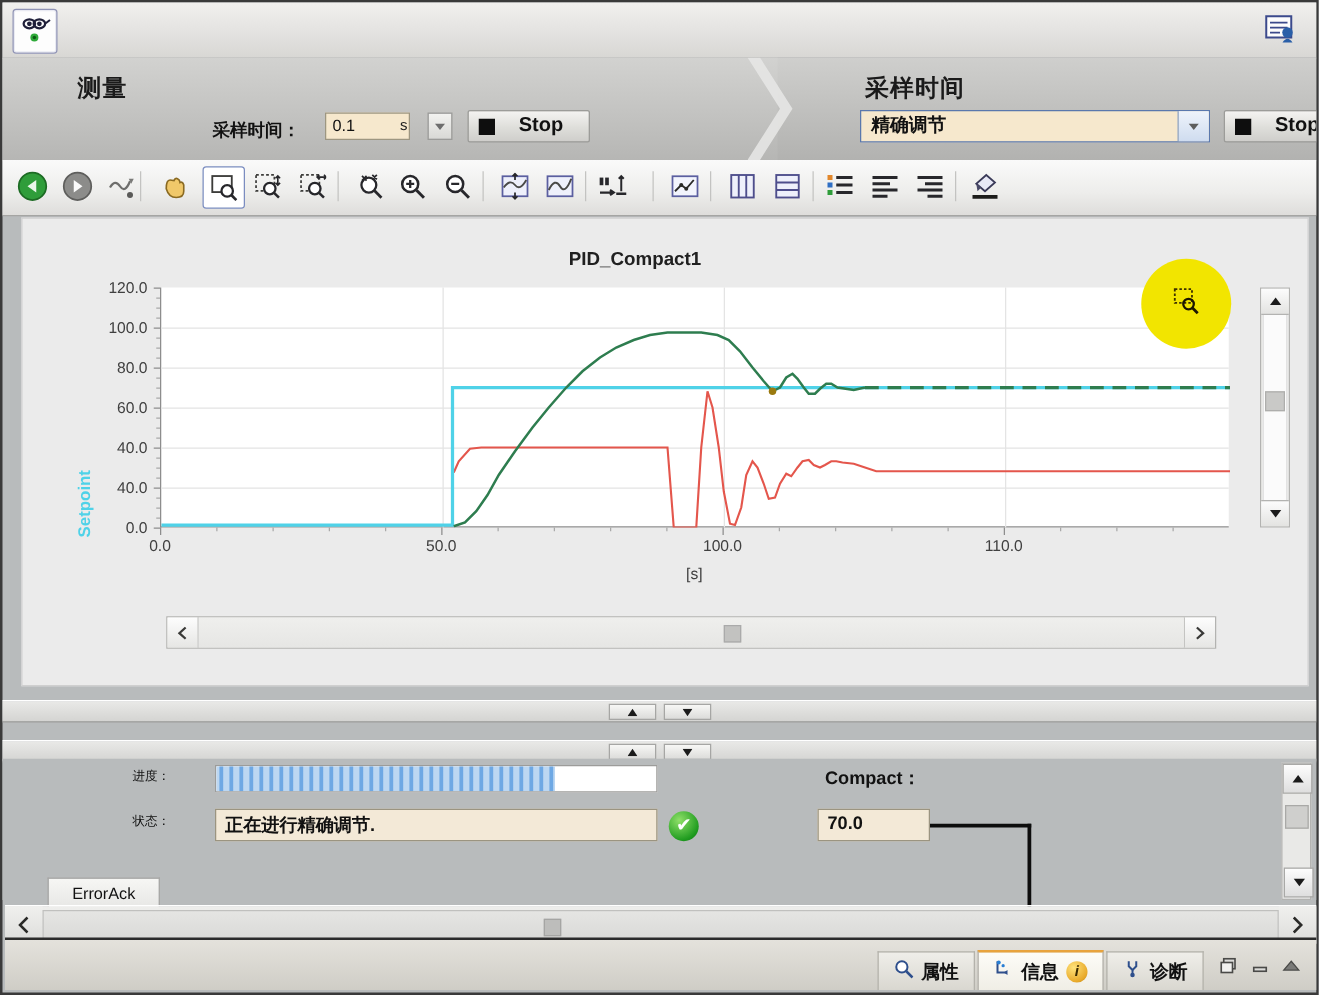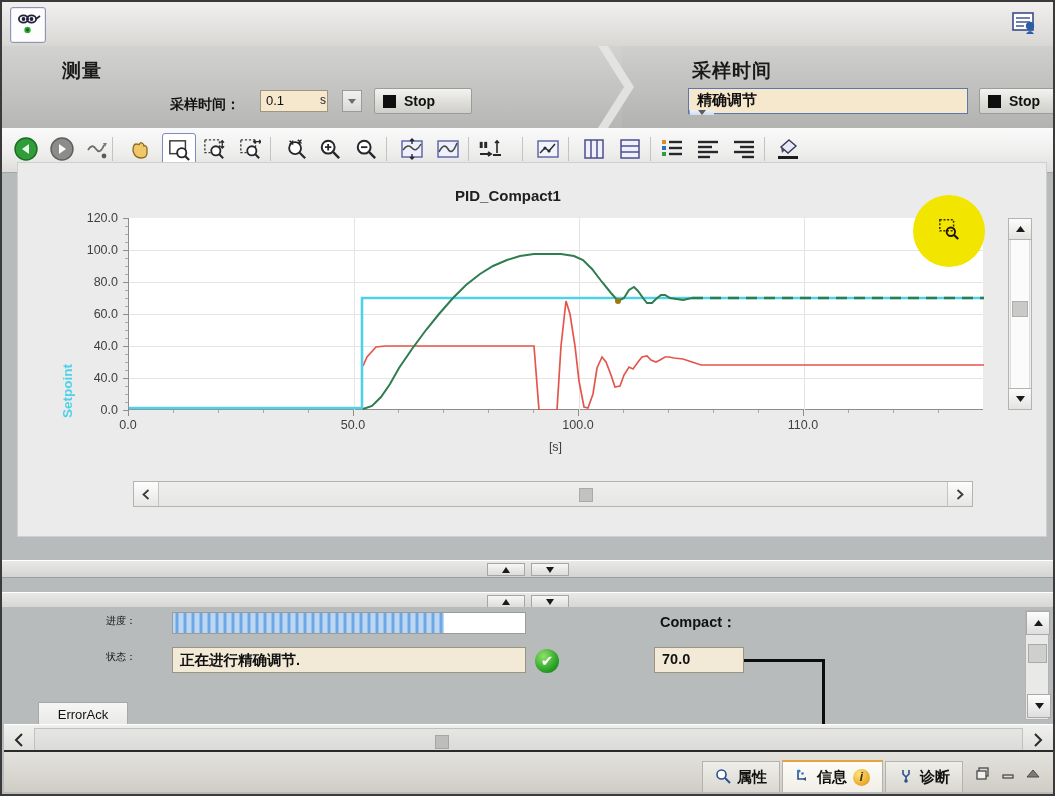--- a/index.html
+++ b/index.html
@@ -44,43 +44,43 @@
   .unit{position:absolute;left:318px;top:47px;font-size:12px;color:#222;}
   .spin{position:absolute;left:340px;top:44px;width:20px;height:22px;
     background:linear-gradient(#f2f2f0,#d9d9d6);border:1px solid #9b9b99;
     box-sizing:border-box;display:flex;align-items:center;justify-content:center;}
   .spin .car{width:0;height:0;border-left:4px solid transparent;border-right:4px solid transparent;
     border-top:5px solid #6d6d6d;}
   .stopbtn{position:absolute;height:26px;background:linear-gradient(#f4f3f1,#dededa 55%,#cfcecb);
     border:1px solid #9c9c99;border-radius:2px;box-sizing:border-box;
     display:flex;align-items:center;gap:8px;padding:0 12px 0 8px;}
   .stopbtn .sq{width:13px;height:13px;background:#0e0e0e;}
-  .stopbtn .lb{font-size:14px;color:#111;font-weight:bold;}
+  .stopbtn .lb{font-size:16px;color:#111;font-weight:bold;margin-left:11px;}
   #stop1{left:372px;top:42px;width:98px;}
   #stop2{left:977px;top:42px;width:92px;}
 
   .selwrap{position:absolute;left:686px;top:42px;width:280px;height:26px;
-    border:1px solid #5a78ad;box-sizing:border-box;background:#f6e8cd;display:flex;flex-direction:column;}
+    border:1px solid #5a78ad;box-sizing:border-box;background:#f6e8cd;display:flex;}
   .selwrap .txt{flex:1;font-size:15px;font-weight:bold;color:#111;padding:2px 0 0 8px;}
   .selwrap .arw{width:24px;background:linear-gradient(#eef3fb,#cfdcef);
     border-left:1px solid #8ba2c6;display:flex;align-items:center;justify-content:center;}
   .selwrap .arw i{width:0;height:0;border-left:4px solid transparent;border-right:4px solid transparent;
     border-top:5px solid #5d5d5d;display:block;}
 
   
   .toolbar{position:absolute;left:0;top:126px;width:100%;height:44px;
     background:linear-gradient(#fafafa,#ededeb 60%,#dedddb);
     border-bottom:1px solid #a5a5a3;}
   .tb{position:absolute;top:5px;width:32px;height:32px;border-radius:3px;
     display:flex;align-items:center;justify-content:center;}
   .tb.sel{border:1px solid #7b8dc0;background:#ffffff;}
   .tsep{position:absolute;top:9px;width:1px;height:24px;background:#c3c3c1;}
 
   
-  .chartpanel{position:absolute;left:15px;top:160px;width:1030px;height:375px;
+  .chartpanel{position:absolute;left:15px;top:172px;width:1030px;height:375px;
     background:#ebebeb;border:1px solid #cfcfcf;box-sizing:border-box;padding-left:24px;}
   .chart-title{position:absolute;left:0;top:24px;width:980px;text-align:center;
     font-size:15px;font-weight:bold;color:#202020;}
   .plotbox{position:absolute;left:110px;top:55px;width:855px;height:192px;
     background:#ffffff;border-left:1px solid #8d8d8d;border-bottom:1px solid #8d8d8d;
     box-sizing:border-box;}
   .gl{position:absolute;left:0;width:100%;height:1px;background:#e4e4e4;}
   .ylab{position:absolute;right:4px;font-size:12.5px;color:#404040;text-align:right;
     transform:translateY(-50%);white-space:nowrap;}
   .ytickmark{position:absolute;width:5px;height:1px;background:#8d8d8d;}

